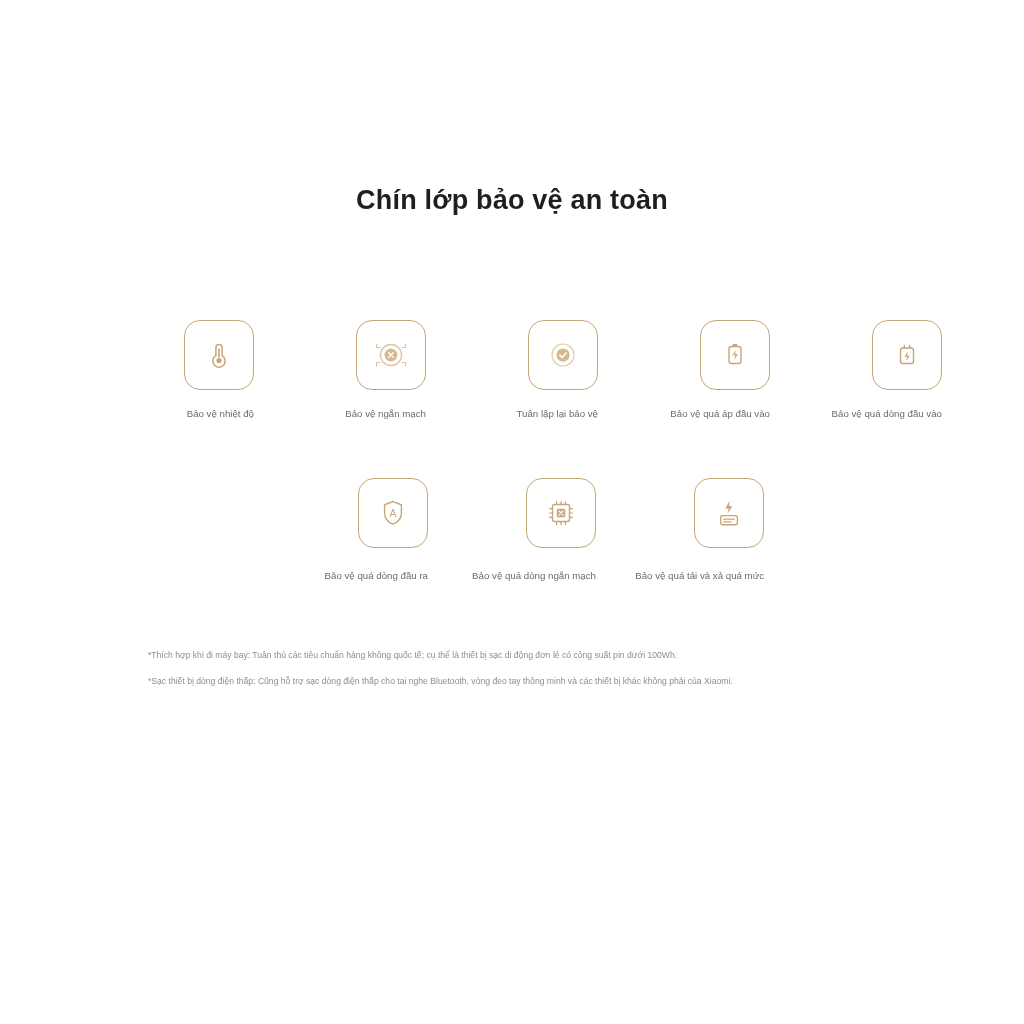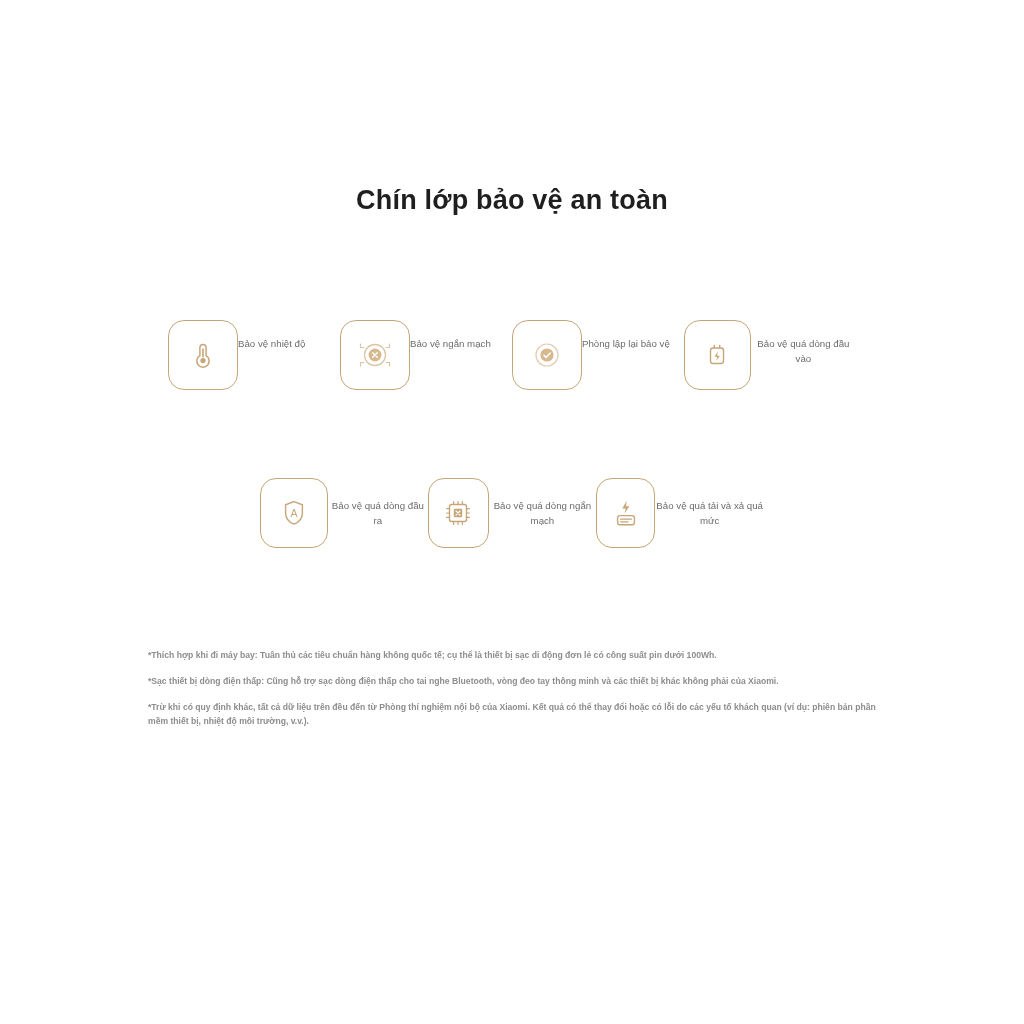--- a/index.html
+++ b/index.html
@@ -51,22 +51,22 @@
     width: 1024px;
     display: flex;
     justify-content: center;
   }
   .row-1 { top: 320px; }
   .row-2 { top: 478px; }
 
   .cell {
     width: 172px;
     display: flex;
-    flex-direction: row;
-    align-items: flex-start;
+    flex-direction: column;
+    align-items: flex-end;
   }
   .row-2 .cell { width: 168px; }
 
   .badge {
     width: 70px;
     height: 70px;
     border: 1.3px solid #c6a678;
     border-radius: 16px;
     box-sizing: border-box;
     display: flex;
@@ -84,21 +84,20 @@
   .row-2 .cell .label { margin-top: 20px; }
 
   svg { display: block; }
 
   
   .notes {
     position: absolute;
     top: 648px;
     left: 148px;
     width: 740px;
-    font-weight: bold;
   }
   .note {
     font-size: 8.6px;
     line-height: 14px;
     color: #8d8d8d;
     margin-bottom: 12px;
   }
 </style>
 </head>
 <body>
@@ -139,23 +138,35 @@
     <div class="cell">
       <div class="badge">
         <span>
           <svg width="40" height="40" viewBox="0 0 40 40">
             <circle cx="20" cy="20" r="11" fill="none" stroke="#e0cdaf" stroke-width="1.2"></circle>
             <circle cx="20" cy="20" r="6.6" fill="#d8b98f"></circle>
             <path d="M16.9 20.2l2.2 2.2 4.1-4.3" fill="none" stroke="#ffffff" stroke-width="1.5" stroke-linecap="round" stroke-linejoin="round"></path>
           </svg>
         </span>
       </div>
-      <div class="label">Phòng lập lại bảo vệ</div>
-    </div>
-
+      <div class="label">Tuân lập lại bảo vệ</div>
+    </div>
+
+    <div class="cell">
+      <div class="badge">
+        <span>
+          <svg width="34" height="34" viewBox="0 0 34 34">
+            <rect x="11" y="8.5" width="12" height="17" rx="2.6" fill="none" stroke="#c6a678" stroke-width="1.4"></rect>
+            <rect x="14.6" y="6" width="4.8" height="2.6" rx="1" fill="#c6a678"></rect>
+            <path d="M17.6 12.2l-3 5h2.6l-0.9 4.4 3.6-5.4h-2.6z" fill="#c6a678"></path>
+          </svg>
+        </span>
+      </div>
+      <div class="label">Bảo vệ quá áp đầu vào</div>
+    </div>
 
     <div class="cell">
       <div class="badge">
         <span>
           <svg width="34" height="34" viewBox="0 0 34 34">
             <rect x="10.5" y="10" width="13" height="15.5" rx="2.6" fill="none" stroke="#c6a678" stroke-width="1.4"></rect>
             <path d="M14.3 10V7.4M19.7 10V7.4" stroke="#c6a678" stroke-width="1.4" stroke-linecap="round"></path>
             <path d="M17.7 13.6l-3.2 5.2h2.7l-1 4.2 3.6-5.3h-2.6z" fill="#c6a678"></path>
           </svg>
         </span>
@@ -205,16 +216,15 @@
         </span>
       </div>
       <div class="label">Bảo vệ quá tải và xả quá mức</div>
     </div>
 
   </div>
 
   <div class="notes">
     <div class="note">*Thích hợp khi đi máy bay: Tuân thủ các tiêu chuẩn hàng không quốc tế; cụ thể là thiết bị sạc di động đơn lẻ có công suất pin dưới 100Wh.</div>
     <div class="note">*Sạc thiết bị dòng điện thấp: Cũng hỗ trợ sạc dòng điện thấp cho tai nghe Bluetooth, vòng đeo tay thông minh và các thiết bị khác không phải của Xiaomi.</div>
-    <div class="note">*Trừ khi có quy định khác, tất cả dữ liệu trên đều đến từ Phòng thí nghiệm nội bộ của Xiaomi. Kết quả có thể thay đổi hoặc có lỗi do các yếu tố khách quan (ví dụ: phiên bản phần mềm thiết bị, nhiệt độ môi trường, v.v.).</div>
   </div>
 
 </div>
 
 </body></html>

